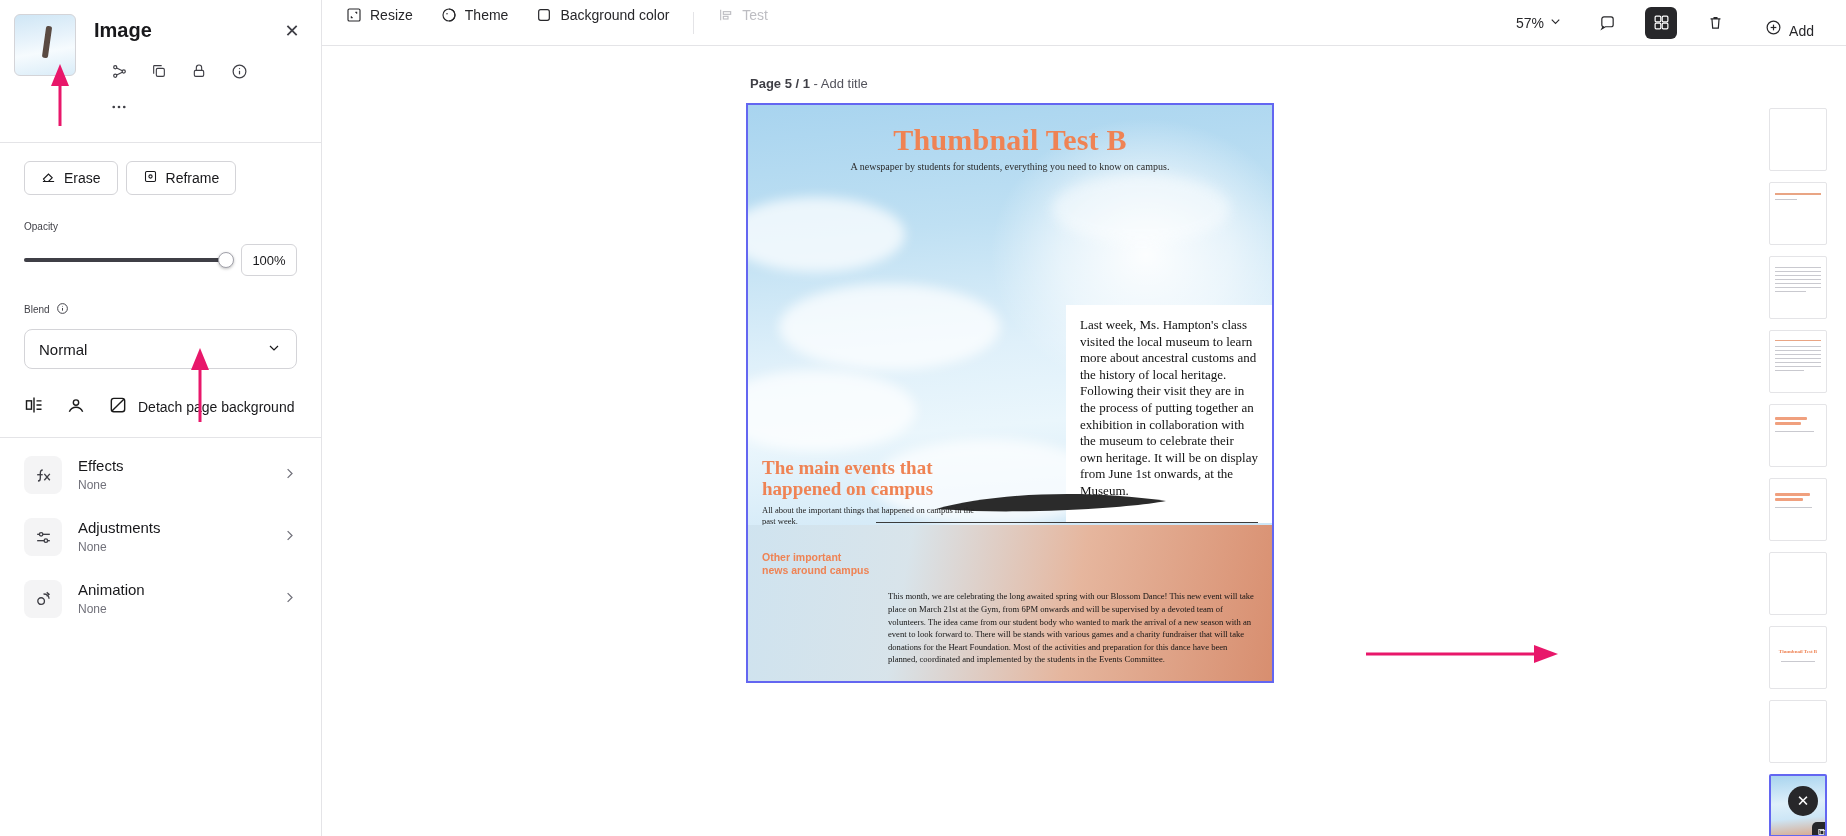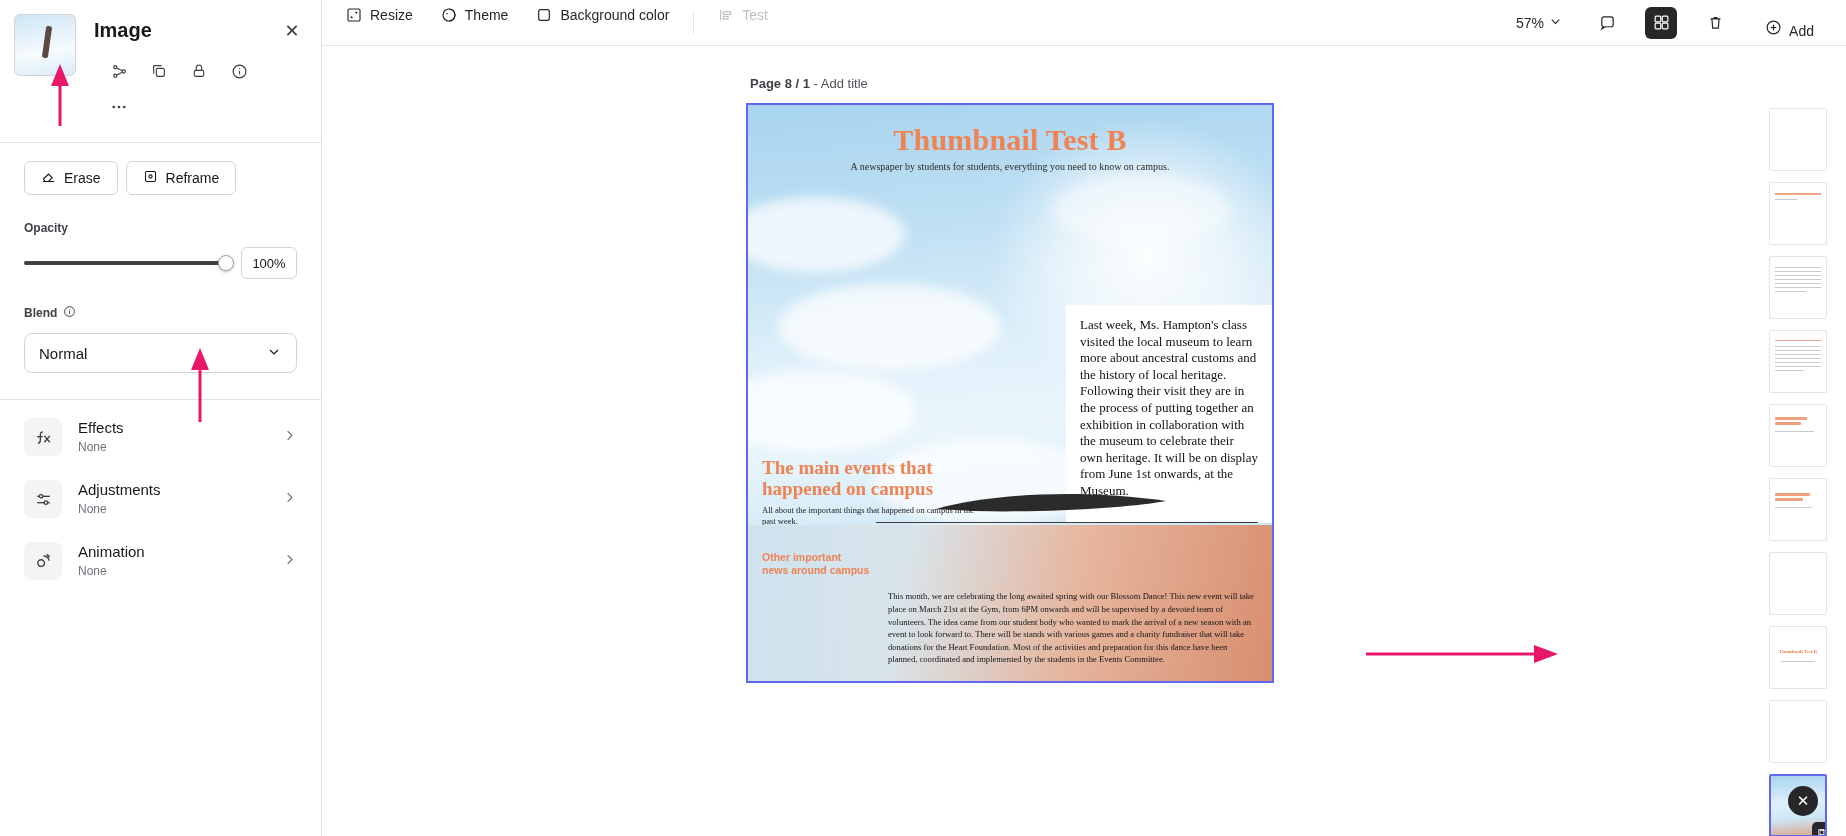--- a/index.html
+++ b/index.html
@@ -67,21 +67,21 @@
   .panel-body { padding: 18px 24px 0 24px; }
   .btn-row { display: flex; gap: 8px; margin-bottom: 26px; }
   .pill-btn {
     display: inline-flex; align-items: center; gap: 8px;
     height: 34px; padding: 0 16px;
     border: 1px solid #d4d4d8; border-radius: 6px;
     background: #fff; color: #18181b;
     font-size: 14px; cursor: pointer;
   }
 
-  .field-label { font-size: 12px; color: #3f3f46; margin-bottom: 12px; display:flex; align-items:center; gap:6px;font-weight:bold;}
+  .field-label { font-size: 10px; color: #3f3f46; margin-bottom: 12px; display:flex; align-items:center; gap:6px;}
   .opacity-row { display: flex; align-items: center; gap: 14px; margin-bottom: 26px; }
   .slider-track {
     position: relative; flex: 1; height: 4px;
     background: #d4d4d8; border-radius: 2px;
   }
   .slider-fill { position:absolute; left:0; top:0; height:4px; background:#3f3f46; border-radius:2px; width:100%; }
   .slider-knob {
     position: absolute; right: -7px; top: -6px;
     width: 16px; height: 16px; border-radius: 50%;
     background: #fff; border: 1px solid #a1a1aa;
@@ -366,20 +366,44 @@
       </div>
       <div class="select-box">
         <span>Normal</span>
         <span>
           <svg width="16" height="16" viewBox="0 0 24 24" fill="none" stroke="currentColor" stroke-width="1.8">
             <polyline points="6 9 12 15 18 9"></polyline>
           </svg>
         </span>
       </div>
 
+      <div class="icon-row">
+        <span>
+          <svg width="20" height="20" viewBox="0 0 24 24" fill="none" stroke="currentColor" stroke-width="1.7">
+            <line x1="12" y1="3" x2="12" y2="21"></line>
+              <rect x="3" y="7" width="6" height="10"></rect>
+              <path d="M15 7h6M15 12h6M15 17h6"></path>
+          </svg>
+        </span>
+        <span>
+          <svg width="20" height="20" viewBox="0 0 24 24" fill="none" stroke="currentColor" stroke-width="1.7">
+            <circle cx="12" cy="9" r="3.2"></circle>
+              <path d="M4 20c1.6-3.6 4.6-5.4 8-5.4s6.4 1.8 8 5.4"></path>
+          </svg>
+        </span>
+        <div class="detach-item">
+          <span>
+            <svg width="20" height="20" viewBox="0 0 24 24" fill="none" stroke="currentColor" stroke-width="1.7">
+              <rect x="4" y="4" width="16" height="16" rx="3"></rect>
+                <line x1="5" y1="19" x2="19" y2="5"></line>
+            </svg>
+          </span>
+          <span class="lbl">Detach page background</span>
+        </div>
+      </div>
     </div>
 
     <div class="divider" style="margin-top:18px"></div>
 
     <div style="padding: 6px 24px 0 24px;">
 
       <div class="list-item">
         <div class="li-icon">
           <svg width="19" height="19" viewBox="0 0 24 24" fill="none" stroke="currentColor" stroke-width="1.7">
             <path d="M5 19c2 0 3-1.5 3-4V9c0-2.5 1-4 3-4"></path>
@@ -519,21 +543,21 @@
             </svg>
           </span>
           <span>Add</span>
         </div>
       </div>
     </div>
 
     <div class="canvas-area">
 
       <div class="page-label">
-        <span>Page 8 / 1</span><span class="light"> - Add title</span>
+        <span>Page 5 / 1</span><span class="light"> - Add title</span>
       </div>
 
       <div class="page">
         <div class="sky-glow"></div>
         <div class="cloud" style="left:-4%; top:16%; width:34%; height:13%;"></div>
         <div class="cloud" style="left:6%; top:31%; width:42%; height:15%;"></div>
         <div class="cloud" style="left:-6%; top:46%; width:38%; height:14%;"></div>
         <div class="cloud" style="left:24%; top:58%; width:44%; height:15%;"></div>
         <div class="cloud" style="left:58%; top:12%; width:34%; height:12%; opacity:.6"></div>
 

